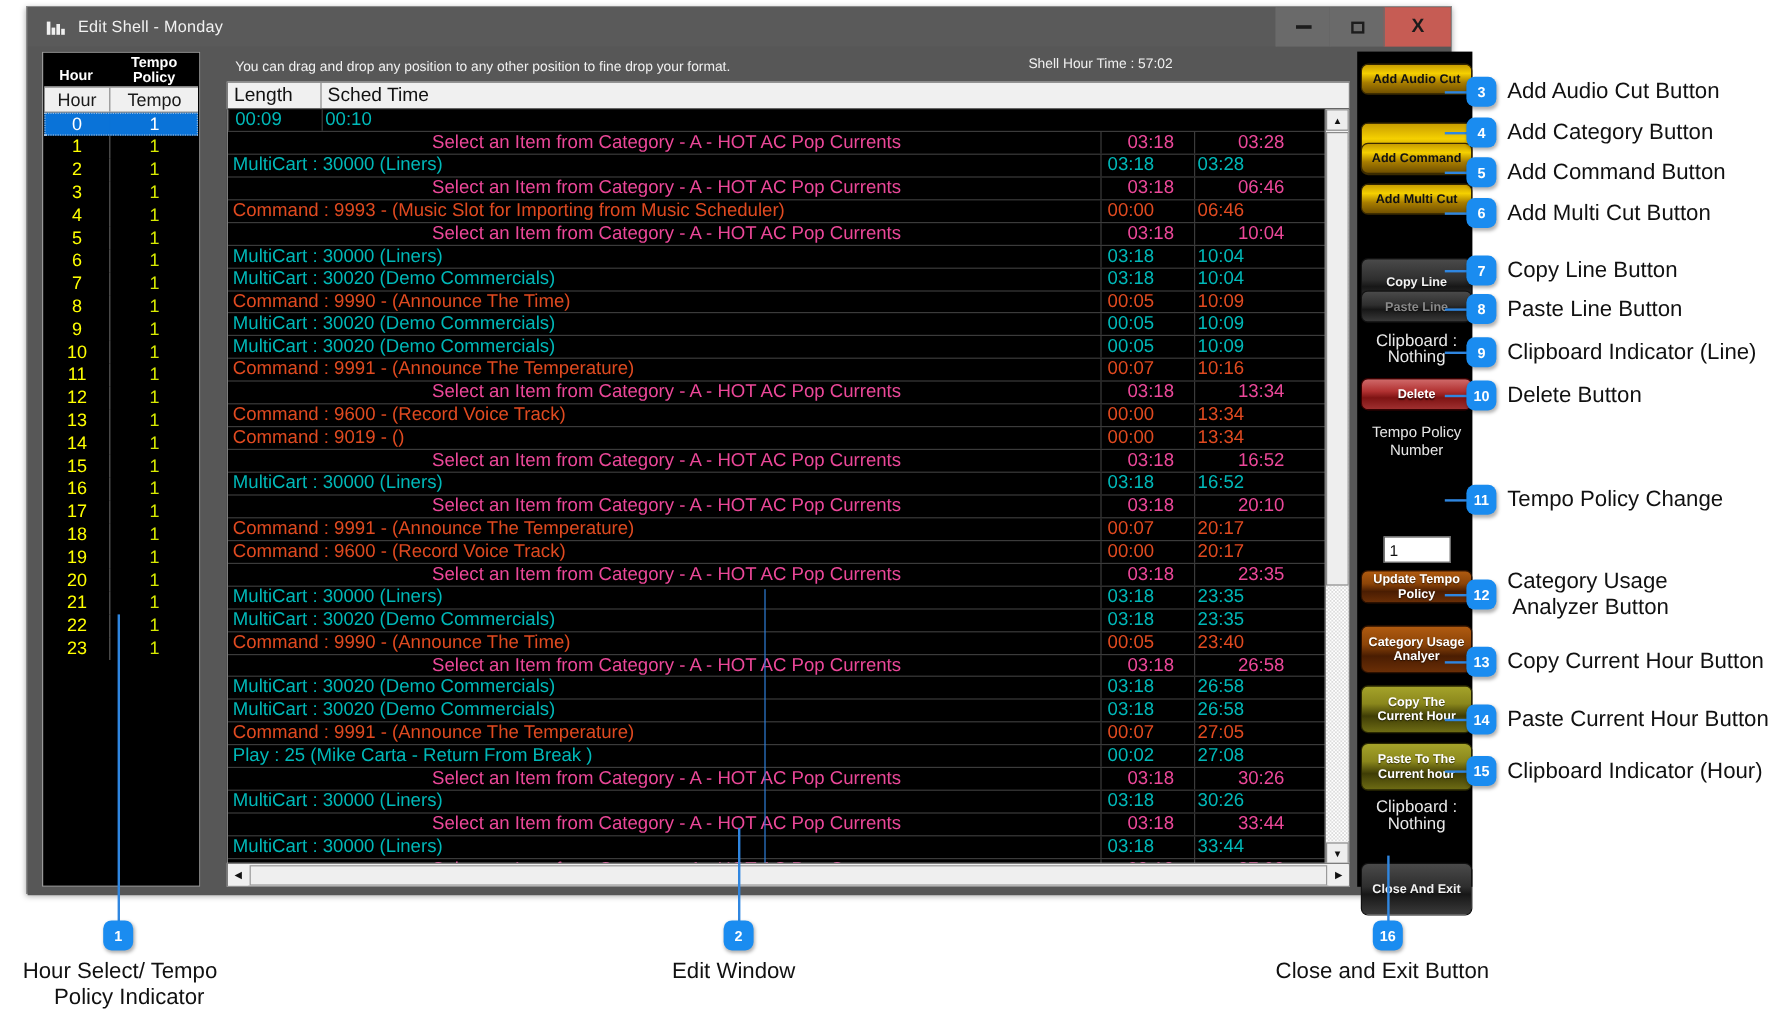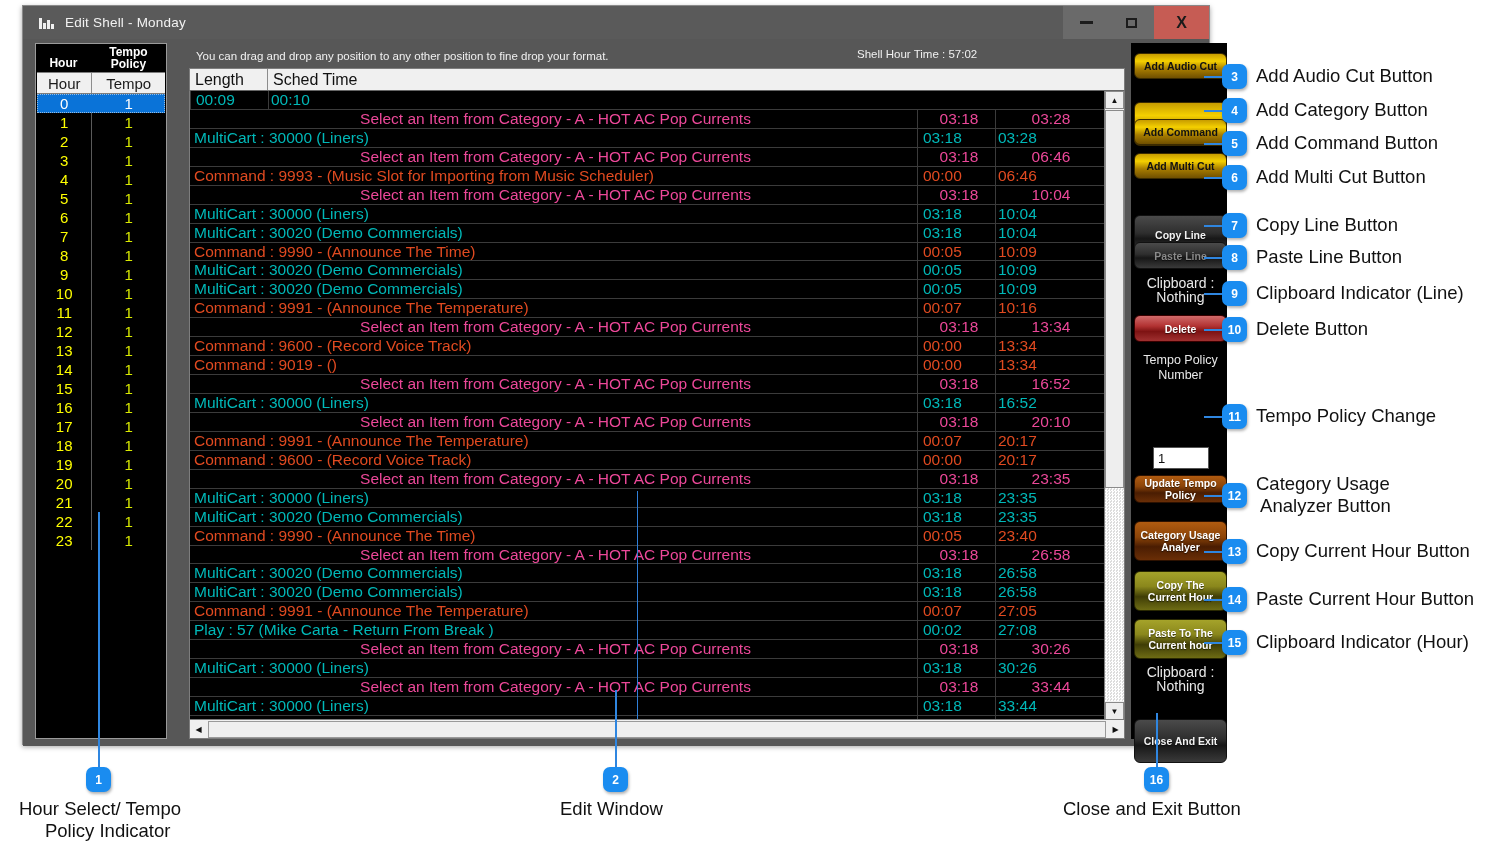--- a/index.html
+++ b/index.html
@@ -466,21 +466,21 @@
                 <div class="d c-cyan">MultiCart : 30020 (Demo Commercials)</div>
                 <div class="l c-cyan">03:18</div>
                 <div class="t c-cyan">26:58</div>
               </div>
               <div class="lrow">
                 <div class="d c-red">Command : 9991 -  (Announce The Temperature)</div>
                 <div class="l c-red">00:07</div>
                 <div class="t c-red">27:05</div>
               </div>
               <div class="lrow">
-                <div class="d c-cyan">Play : 57 (Mike Carta - Return From Break )</div>
+                <div class="d c-cyan">Play : 25 (Mike Carta - Return From Break )</div>
                 <div class="l c-cyan">00:02</div>
                 <div class="t c-cyan">27:08</div>
               </div>
               <div class="lrow">
                 <div class="d c-white">Select an Item from Category - A - HOT AC Pop Currents</div>
                 <div class="l c-white">03:18</div>
                 <div class="t c-white">30:26</div>
               </div>
               <div class="lrow">
                 <div class="d c-cyan">MultiCart : 30000 (Liners)</div>

